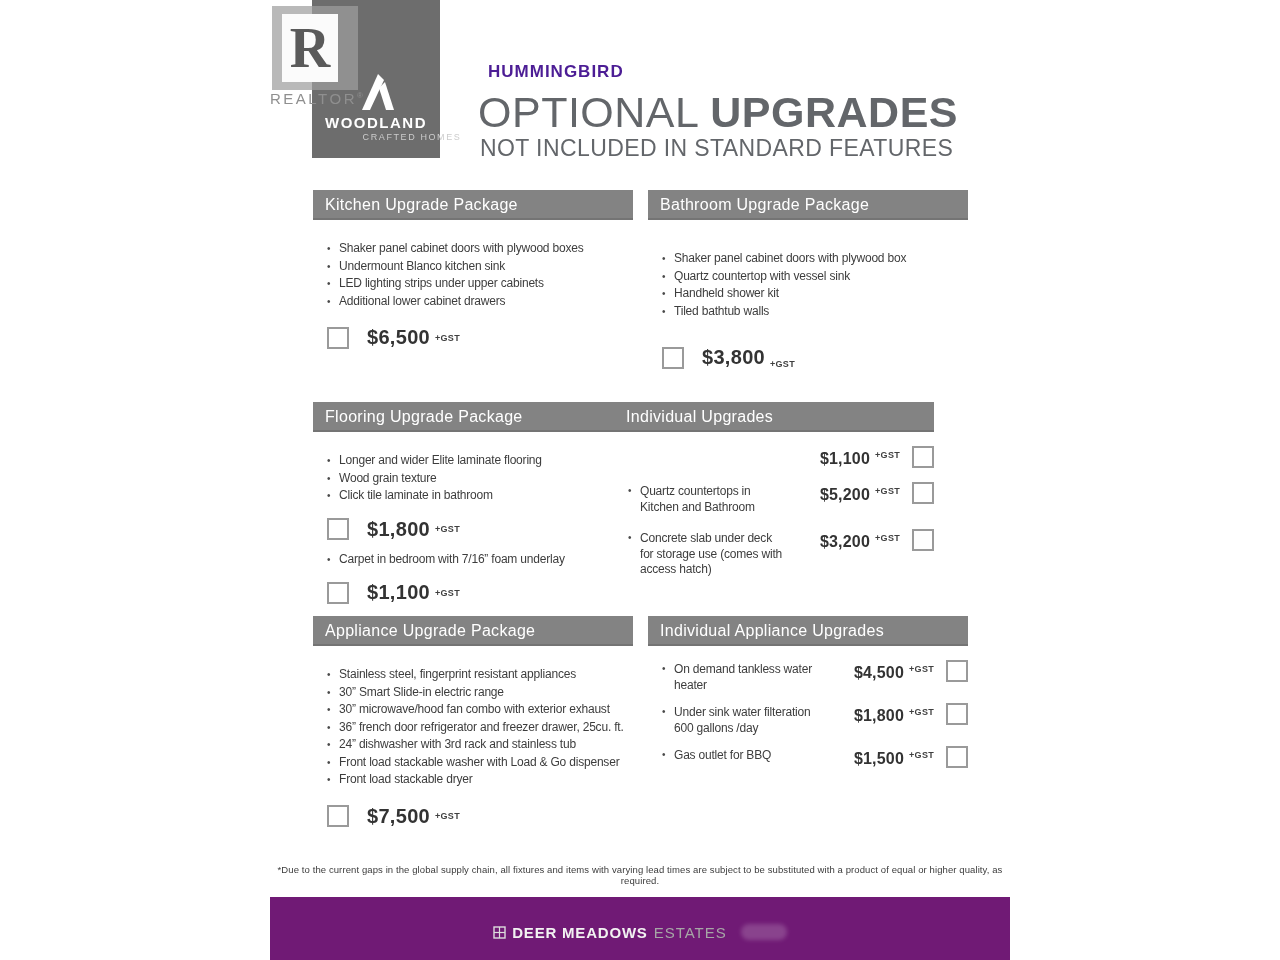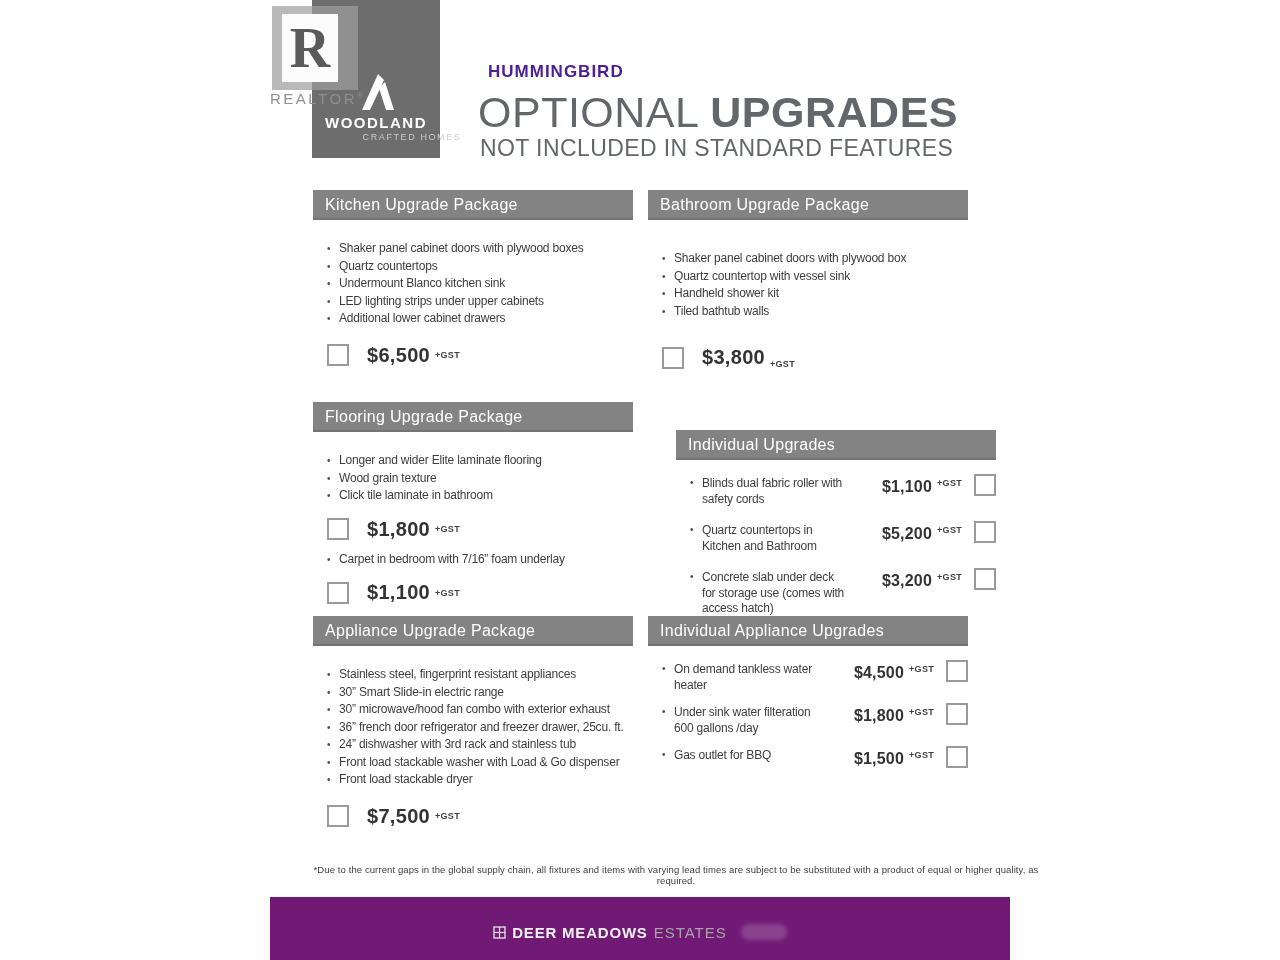--- a/index.html
+++ b/index.html
@@ -34,21 +34,21 @@
   #page-title .light { font-weight:400; }
   #page-title .bold  { font-weight:700;text-align:center; }
   #page-subtitle { position:absolute; left:480px; top:135px; font-size:23px; color:#63666a;
                    letter-spacing:0.4px; white-space:nowrap; }
 
   
   .pkg { position:absolute; width:320px; }
   .pkg-kitchen  { left:313px; top:190px; }
   .pkg-bathroom { left:648px; top:190px; }
   .pkg-flooring { left:313px; top:402px; }
-  .pkg-individual { left:676px; top:402px;margin-top:28px; }
+  .pkg-individual { left:614px; top:402px; }
   .pkg-appliance { left:313px; top:616px; }
   .pkg-individual_appliance { left:648px; top:616px; }
 
   .pkg-bar { height:30px; background:#838383; color:#ffffff; font-size:16px;
              line-height:30px; padding-left:12px; letter-spacing:0.3px;
              border-bottom:2px solid #747474; }
 
   .bullets { list-style:none; margin:20px 0 0 14px; }
   .bullets li { position:relative; padding-left:12px; font-size:12px; line-height:17.5px;
                 color:#3d3d3d; letter-spacing:-0.2px; white-space:nowrap; }
@@ -75,21 +75,21 @@
   .pitem-text { position:relative; width:188px; padding-left:12px; font-size:12px;
                 line-height:15.5px; color:#3d3d3d; letter-spacing:-0.2px; }
   .pitem-text::before { content:"•"; position:absolute; left:0; top:-1px; font-size:10px;
                         color:#4a4a4a; }
   .pitem-price { margin-left:auto; white-space:nowrap; line-height:15.5px; }
   .pitem-price .amt { font-size:16px; font-weight:600; color:#333333; letter-spacing:0.2px; }
   .pitem .cb { margin-left:12px; margin-top:-2px; }
 
   
   #disclaimer { position:absolute; left:270px; top:864px; width:740px; text-align:center;
-                font-size:9.5px; color:#3c3c3c; letter-spacing:0.1px;margin-left:36px; }
+                font-size:9.5px; color:#3c3c3c; letter-spacing:0.1px; }
   #footer-bar { position:absolute; left:270px; top:897px; width:740px; height:70px;
                 background:#701a75; display:flex; align-items:center; justify-content:center; }
   #footer-inner { display:flex; align-items:center; gap:6px; }
   #footer-name   { color:#f2f2f2; font-size:15px; font-weight:700; letter-spacing:0.8px; }
   #footer-suffix { color:#a6a6a6; font-size:15px; font-weight:400; letter-spacing:1px; }
   #footer-patch  { width:46px; height:16px; margin-left:8px; border-radius:8px;
                    background:rgba(255,255,255,0.18); filter:blur(2px); }
 </style>
 </head>
 <body>
@@ -119,21 +119,20 @@
     <span class="light">OPTIONAL</span>
     <span class="bold">UPGRADES</span>
   </div>
   <div id="page-subtitle">NOT INCLUDED IN STANDARD FEATURES</div>
 
   <div id="sections">
       <section class="pkg pkg-kitchen">
         <div class="pkg-bar">Kitchen Upgrade Package</div>
         <ul class="bullets">
           <li>Shaker panel cabinet doors with plywood boxes</li>
-          <li>Quartz countertops</li>
           <li>Undermount Blanco kitchen sink</li>
           <li>LED lighting strips under upper cabinets</li>
           <li>Additional lower cabinet drawers</li>
         </ul>
         <div class="price-row">
           <span class="cb"></span>
           <span class="amt">$6,500</span>
           <sup class="gst">+GST</sup>
         </div>
       </section>
@@ -168,21 +167,20 @@
         </ul>
         <div class="price-row">
           <span class="cb"></span>
           <span class="amt">$1,100</span>
           <sup class="gst">+GST</sup>
         </div>
       </section>
       <section class="pkg pkg-individual">
         <div class="pkg-bar">Individual Upgrades</div>
         <div class="pitem">
-          <div class="pitem-text">Blinds dual fabric roller with<br>safety cords</div>
           <div class="pitem-price"><span class="amt">$1,100</span><sup class="gst">+GST</sup></div>
           <span class="cb"></span>
         </div>
         <div class="pitem">
           <div class="pitem-text">Quartz countertops in<br>Kitchen and Bathroom</div>
           <div class="pitem-price"><span class="amt">$5,200</span><sup class="gst">+GST</sup></div>
           <span class="cb"></span>
         </div>
         <div class="pitem">
           <div class="pitem-text">Concrete slab under deck<br>for storage use (comes with<br>access hatch)</div>

